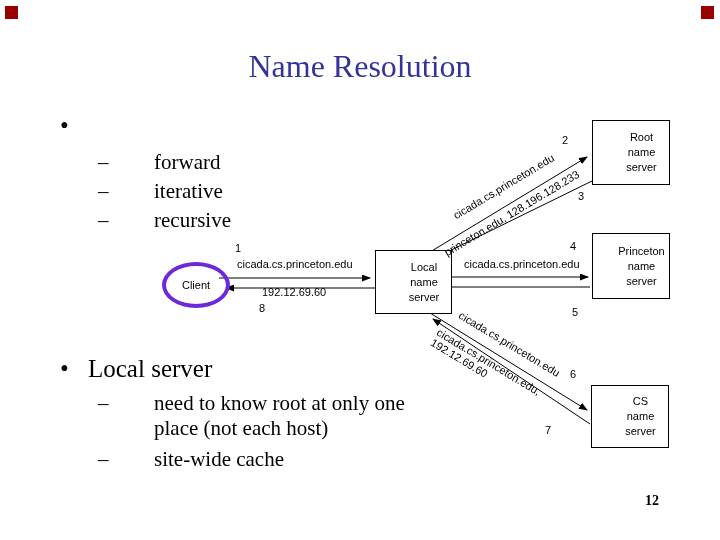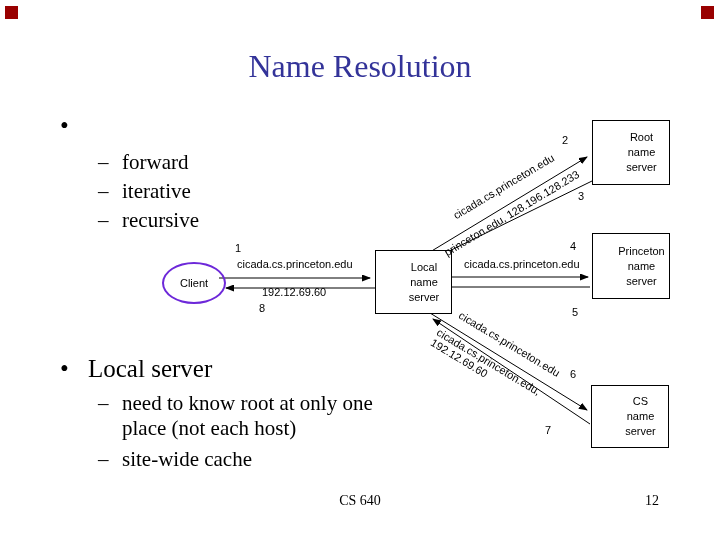--- a/index.html
+++ b/index.html
@@ -12,39 +12,39 @@
 
   #title { position:absolute; left:0; right:0; top:48px; text-align:center;
            font-family:"Liberation Serif", serif; font-size:32px; color:#333399; }
 
   .bullet-row { position:absolute; display:flex; font-family:"Liberation Serif", serif;
                 font-size:25px; line-height:28px; }
   .bullet-row .mark { width:28px; }
   .sub-row { position:absolute; display:flex; font-family:"Liberation Serif", serif;
              font-size:21px; line-height:25px; }
   .sub-row .mark { width:24px; }
-  .sub-row .txt { max-width:300px; }
+  .sub-row .txt { max-width:300px;margin-left:32px; }
 
   .box { position:absolute; border:1px solid #000; background:#fff;
          display:flex; align-items:center; justify-content:center; text-align:center;
          font-size:11px; line-height:15px; white-space:pre-line;padding-left:21px; }
-  #client { position:absolute; border:2px solid #6d28d9; border-radius:50%;
+  #client { position:absolute; border:4px solid #6d28d9; border-radius:50%;
             display:flex; align-items:center; justify-content:center; font-size:11px; }
 
   .dlabel { position:absolute; font-size:11px; line-height:13px; white-space:pre-line; }
   .rot-up { transform:rotate(-31deg); transform-origin:0 0; }
   .rot-dn { transform:rotate(31deg);  transform-origin:0 0; line-height:12px; }
 
   #arrows { position:absolute; left:0; top:0; }
   #arrows line { stroke:#000; stroke-width:1; }
 
   #footer-course { position:absolute; left:0; right:0; top:493px; text-align:center;
                    font-family:"Liberation Serif", serif; font-size:14px; }
   #footer-page { position:absolute; left:645px; top:493px;
-                 font-family:"Liberation Serif", serif; font-size:14px; }
+                 font-family:"Liberation Serif", serif; font-size:14px;font-weight:bold; }
 </style>
 </head>
 <body>
 
 <div id="slide">
 
   <div id="corner-left" class="corner-mark"></div>
   <div id="corner-right" class="corner-mark"></div>
 
   <div id="title">Name Resolution</div>
@@ -120,16 +120,15 @@
   <div class="dlabel" style="left:237px; top:258px;">cicada.cs.princeton.edu</div>
   <div class="dlabel" style="left:262px; top:286px;">192.12.69.60</div>
   <div class="dlabel" style="left:464px; top:258px;">cicada.cs.princeton.edu</div>
 
   <div class="dlabel rot-up" style="left:451px; top:211px;">cicada.cs.princeton.edu</div>
   <div class="dlabel rot-up" style="left:442px; top:248px;">princeton.edu, 128.196.128.233</div>
   <div class="dlabel rot-dn" style="left:463px; top:309px;">cicada.cs.princeton.edu</div>
   <div class="dlabel rot-dn" style="left:441px; top:326px;">cicada.cs.princeton.edu,
 192.12.69.60</div>
 
-  <div id="footer-course">CS 640</div>
   <div id="footer-page">12</div>
 
 </div>
 
 </body></html>

